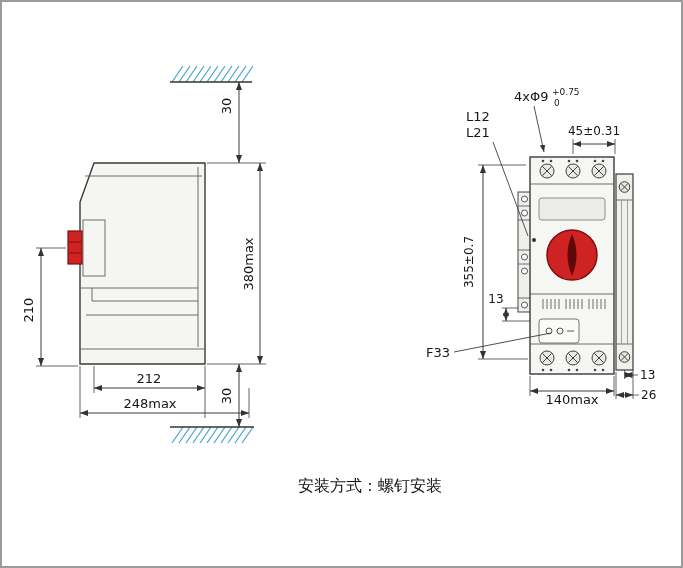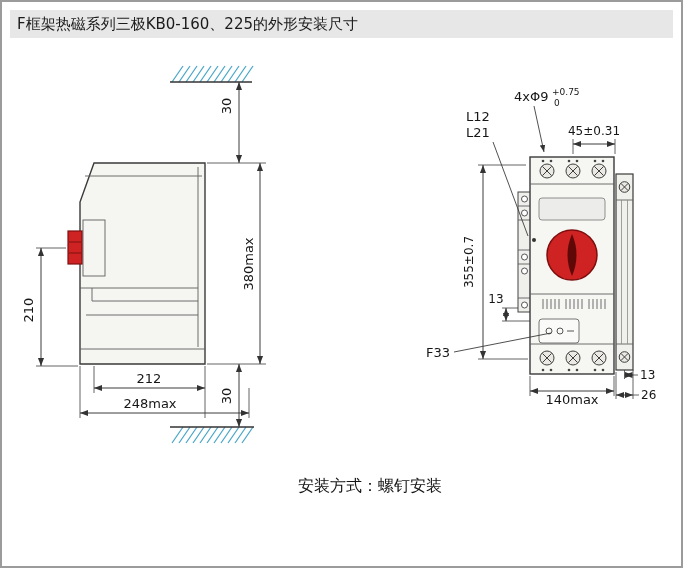--- a/index.html
+++ b/index.html
@@ -31,21 +31,20 @@
   .dim   { font:13px "DejaVu Sans", sans-serif; fill:#161616; }
   .dim12 { font:12px "DejaVu Sans", sans-serif; fill:#161616; }
   .tol   { font:9px  "DejaVu Sans", sans-serif; fill:#161616; }
   .footer{ font:16px "DejaVu Sans", sans-serif; fill:#141414; }
 </style>
 </head>
 <body>
 
 <div class="frame">
 
-  <div class="titlebar">F框架热磁系列三极KB0-160、225的外形安装尺寸</div>
 
   <svg class="drawing" width="683" height="568" viewBox="0 0 683 568">
     <defs>
       <marker id="arr" viewBox="0 0 10 10" refX="10" refY="5" markerWidth="8" markerHeight="8" orient="auto-start-reverse">
         <path d="M0,1.2 L10,5 L0,8.8 Z" fill="#333"></path>
       </marker>
       <g id="screw" stroke="#3f3f3f" stroke-width="1">
         <circle r="7" fill="#eae9e4"></circle>
         <line x1="-4.5" y1="-4.5" x2="4.5" y2="4.5"></line>
         <line x1="-4.5" y1="4.5" x2="4.5" y2="-4.5"></line>

